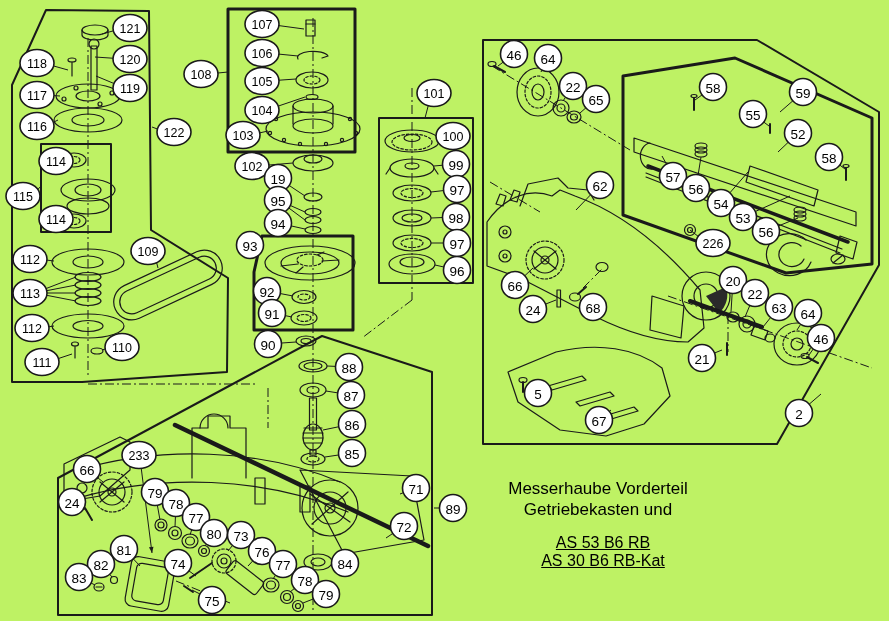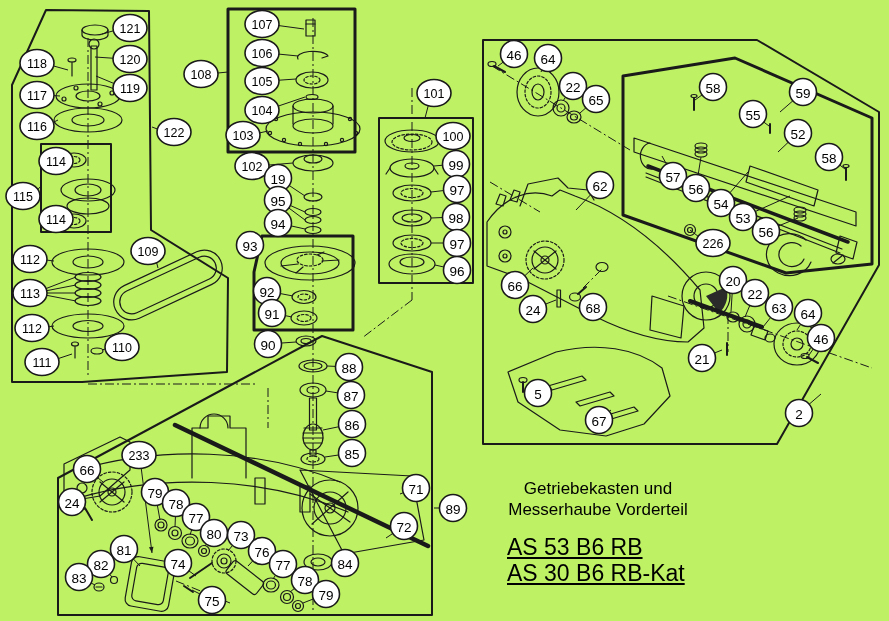--- a/index.html
+++ b/index.html
@@ -12,21 +12,21 @@
   .dash{fill:none;stroke:#1a1a1a;stroke-width:1;stroke-dasharray:9 3 2 3;}
   .teeth{stroke-dasharray:2.5 2;}
   .leader{stroke:#1a1a1a;stroke-width:1;fill:none;}
   .arrowhead{fill:#1a1a1a;stroke:none;}
   .bubble{fill:#ffffff;stroke:#1a1a1a;stroke-width:1.6;}
   .bubble-num{font-family:"Liberation Sans",sans-serif;font-size:13.5px;fill:#000;
               text-anchor:middle;dominant-baseline:central;}
   .bubble-num.small{font-size:12.5px;}
   .caption{position:absolute;left:497px;top:478px;width:202px;color:#000;
            font-size:17px;line-height:1.25;text-align:center;}
-  .models{margin-top:13px;text-align:left;padding-left:10px;font-size:23px;line-height:1.16;}
+  .models{margin-top:13px;text-align:center;padding-left:10px;font-size:16px;line-height:1.16;}
   .model{text-decoration:underline;}
 </style>
 </head>
 <body>
 
 <div class="stage">
 
 <svg width="889" height="621" viewBox="0 0 889 621">
 
   <g class="ln">
@@ -763,21 +763,21 @@
         </g>
         <g>
           <line x1="313.4282224739723" y1="598.9193912058369" x2="303" y2="603" class="leader"></line>
           <ellipse cx="326" cy="594" rx="13.5" ry="13.5" class="bubble"></ellipse>
           <text x="326" y="595" class="bubble-num">79</text>
         </g>
       </g>
 </svg>
 
   <div class="caption">
+    <div>Messerhaube Vorderteil</div>
     <div>Getriebekasten und</div>
-    <div>Messerhaube Vorderteil</div>
     <div class="models">
       <div class="model">AS 53 B6 RB</div>
       <div class="model">AS 30 B6 RB-Kat</div>
     </div>
   </div>
 
 </div>
 
 </body></html>

